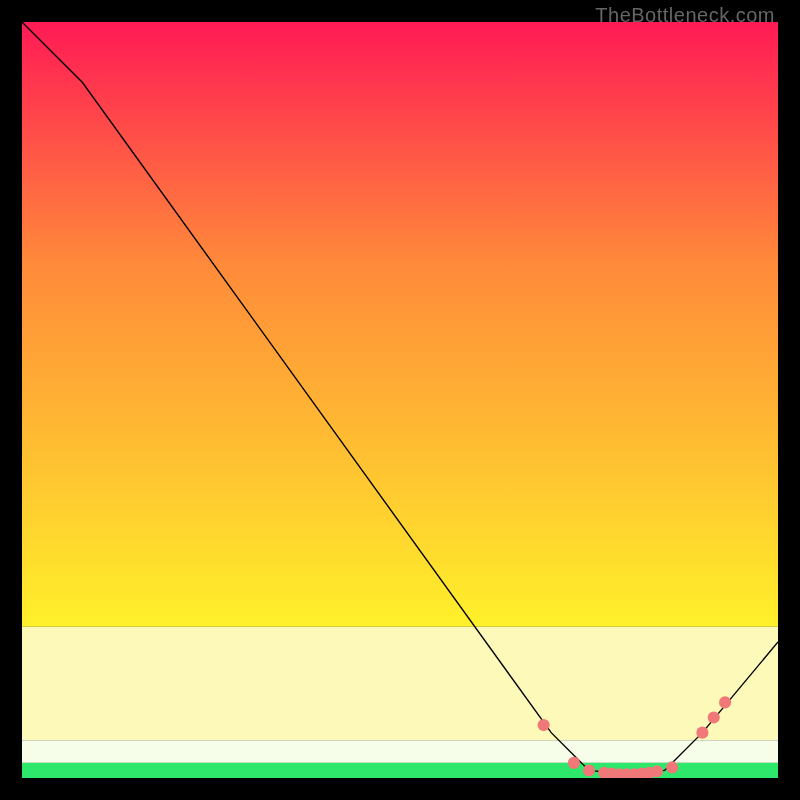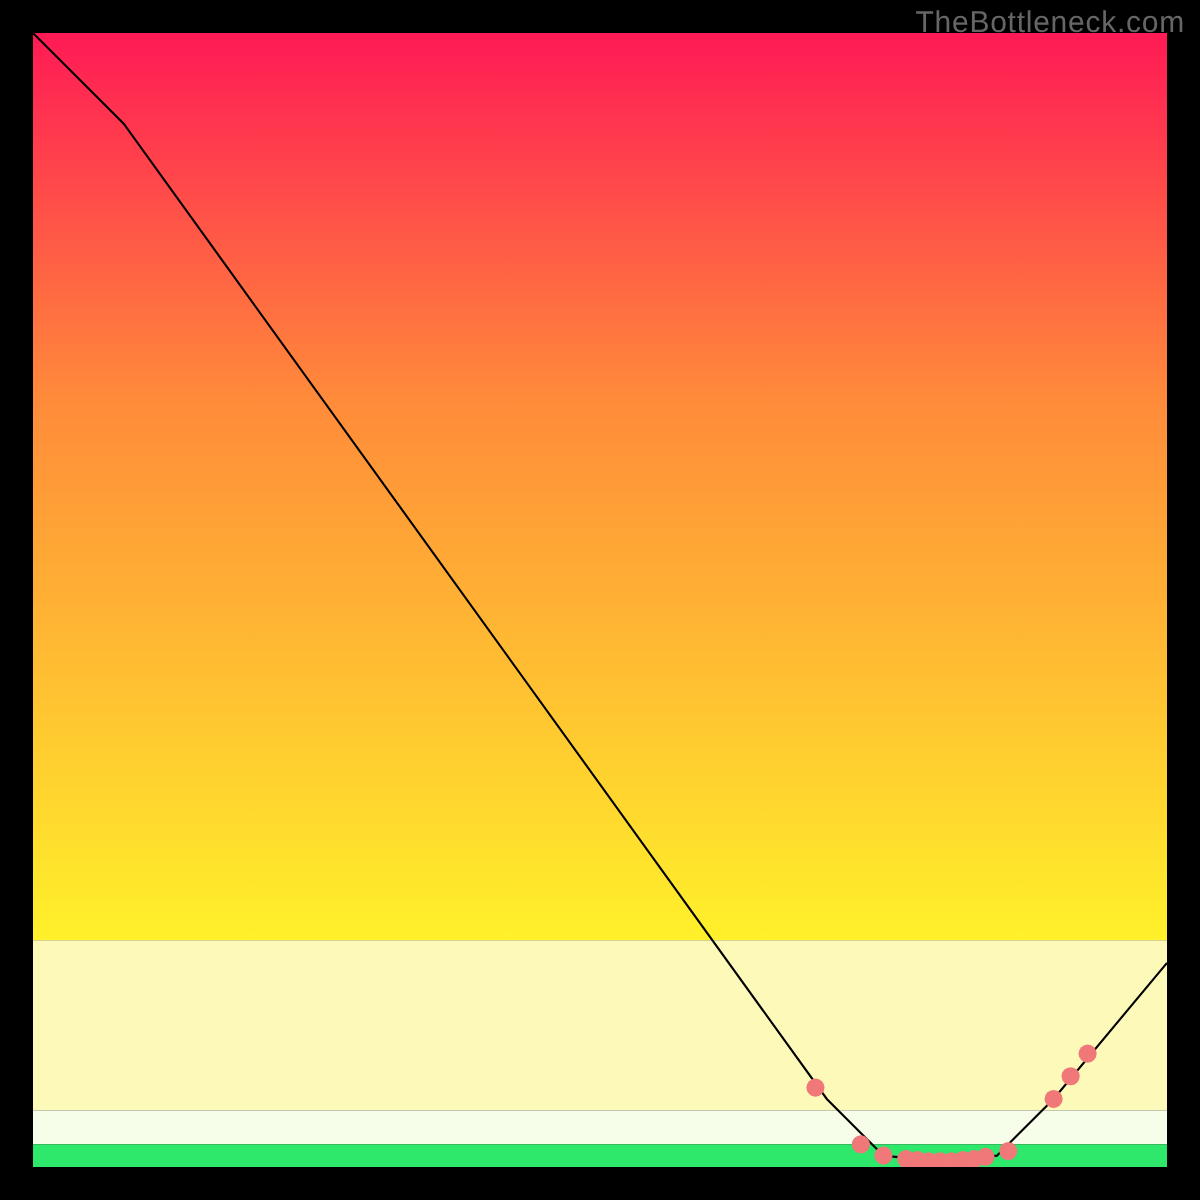--- a/index.html
+++ b/index.html
@@ -13,21 +13,21 @@
   }
   .frame {
     position: relative;
     width: 800px;
     height: 800px;
     background: #000;
   }
   .watermark {
     position: absolute;
     top: 4px;
-    right: 10px;
+    right: 25px;
     color: #666;
     font-size: 20px;
     font-weight: 500;
     letter-spacing: 0.5px;
     z-index: 5;
   }
   .plot-area {
     position: absolute;
     left: 22px;
     top: 22px;

